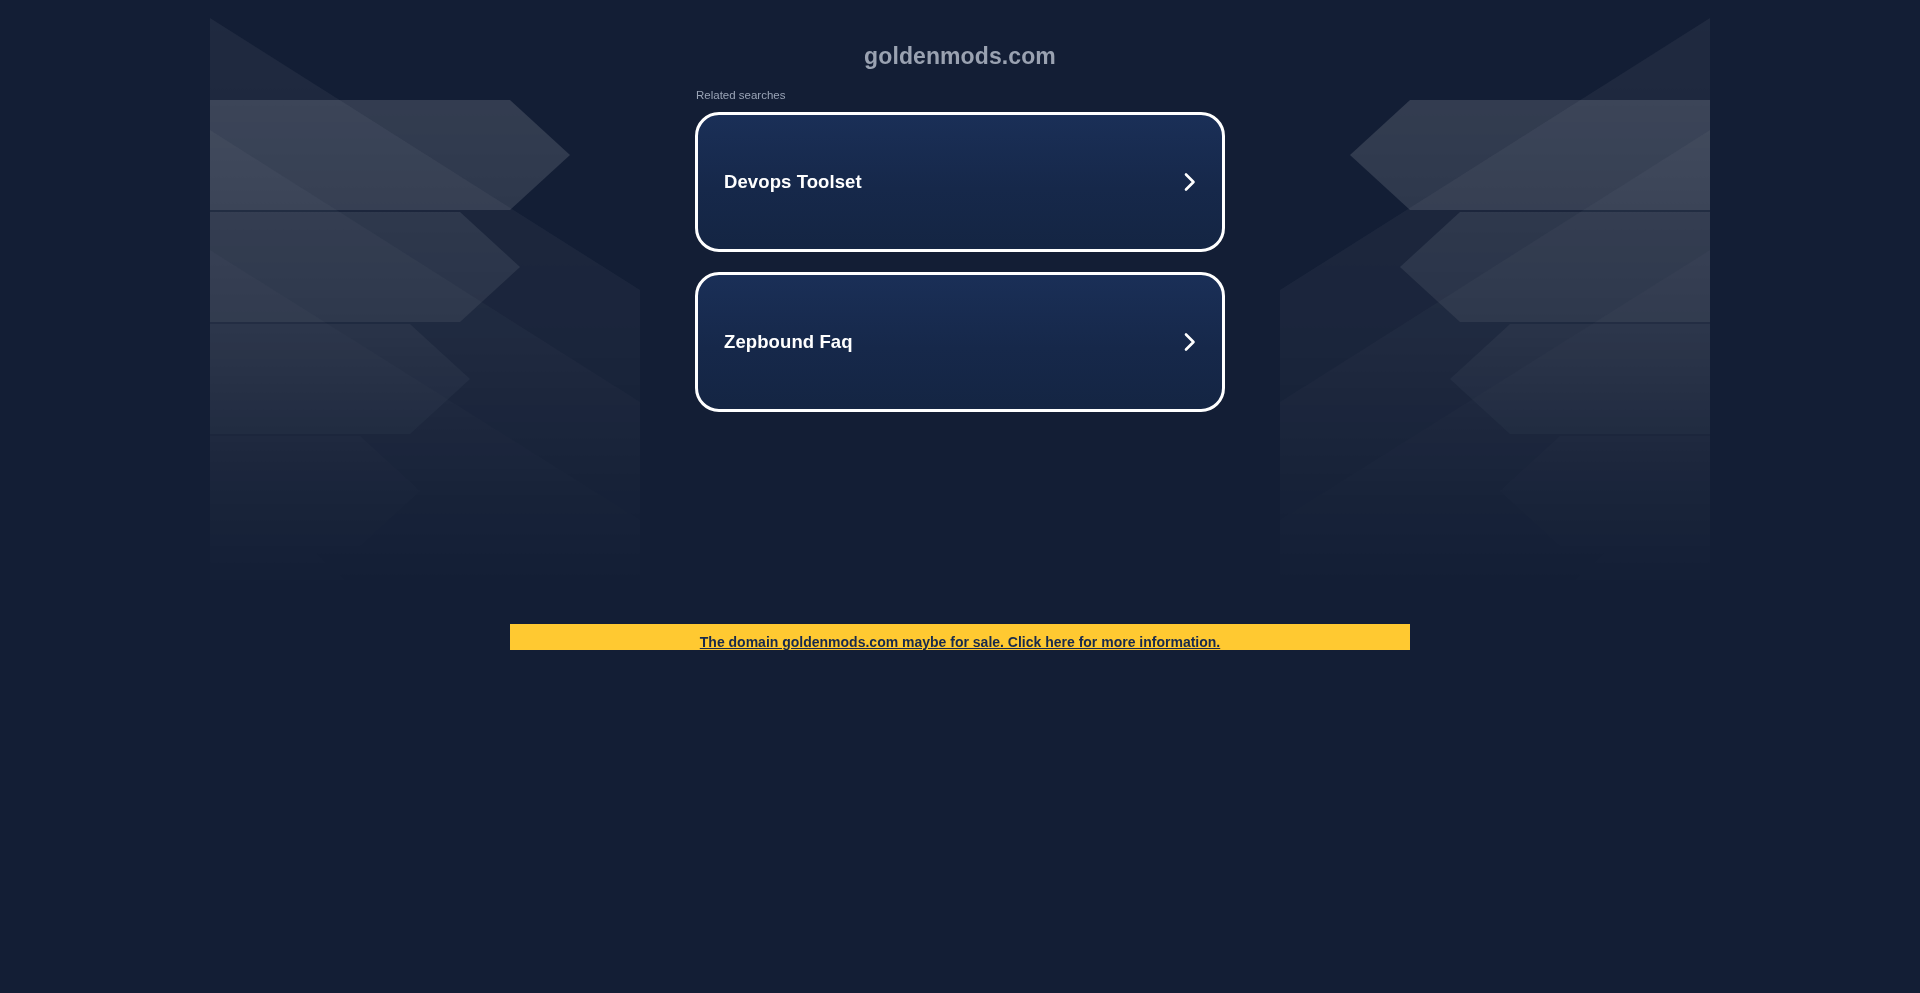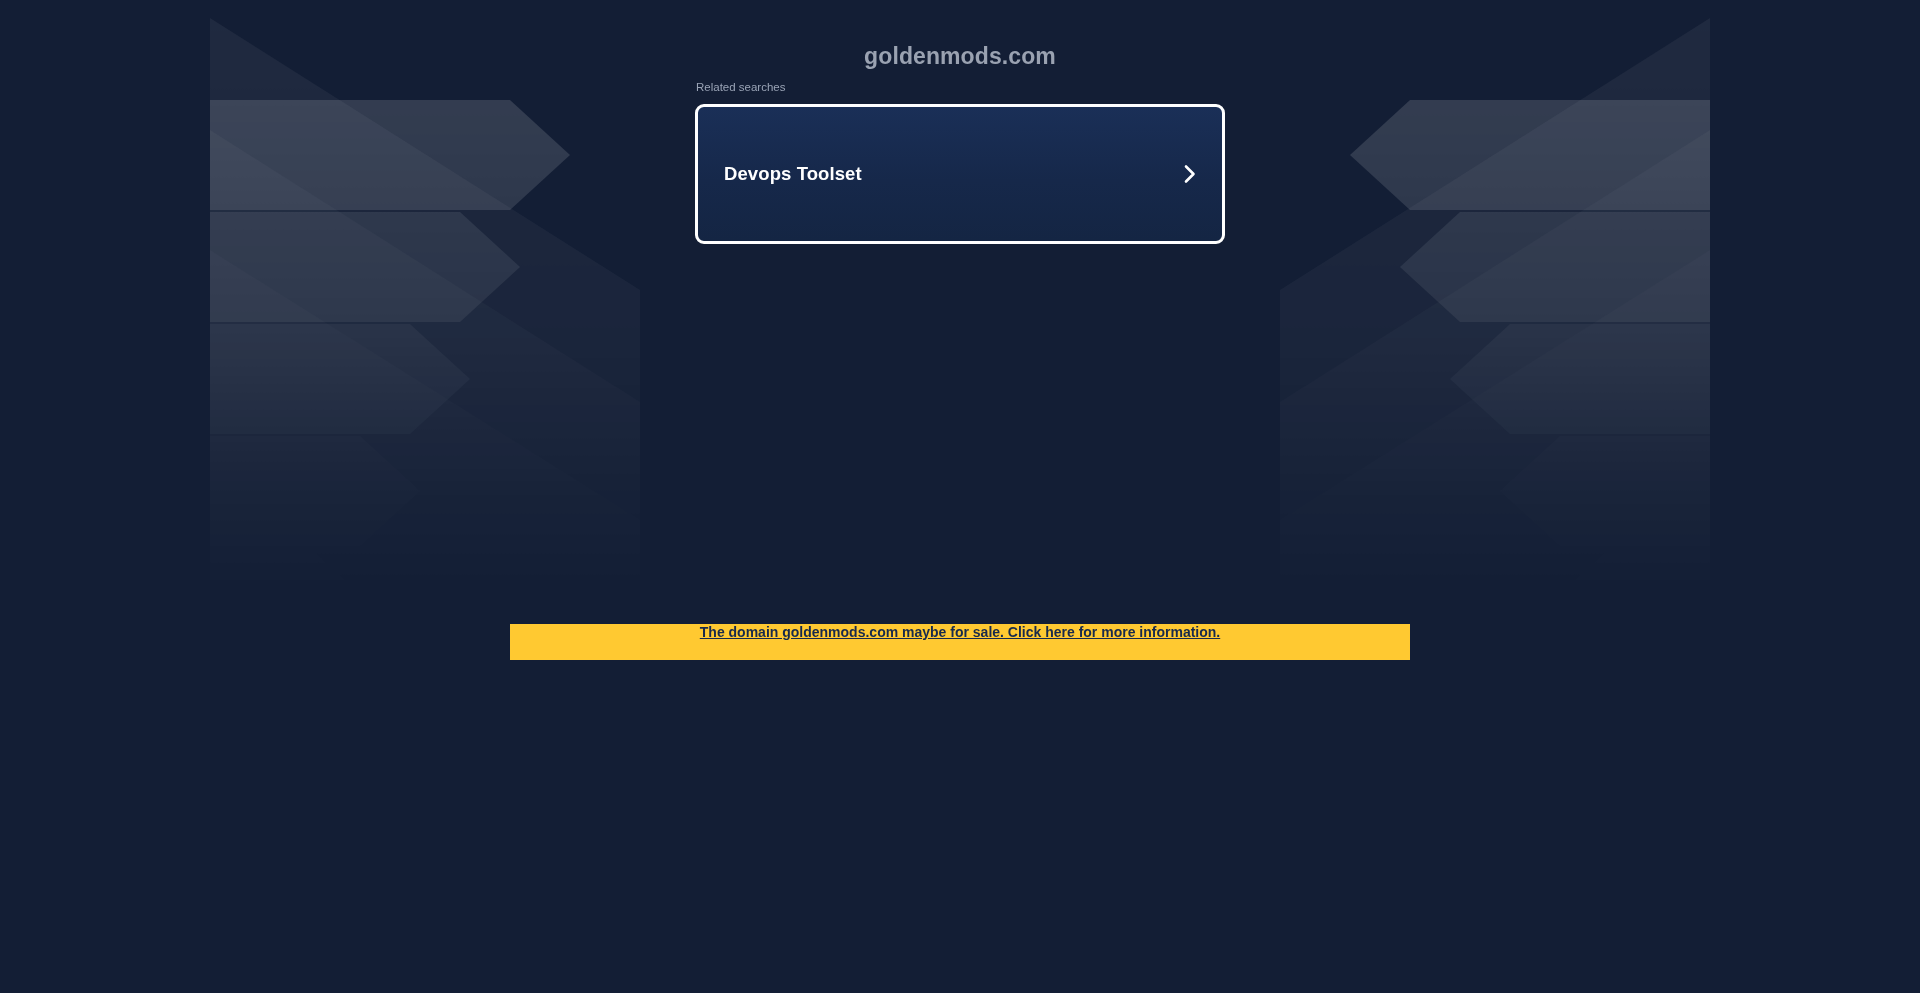--- a/index.html
+++ b/index.html
@@ -46,40 +46,40 @@
     text-align: center;
     font-size: 23px;
     font-weight: bold;
     color: #9aa2b1;
     letter-spacing: 0.1px;
   }
 
   
   #results {
     position: absolute;
-    top: 80px;
+    top: 88px;
     left: 695px;
     width: 530px;
   }
   #related-label {
     font-size: 11.5px;
     color: #9aa4b6;
     margin: 0 0 10px 1px;
     line-height: 14px;
   }
 
   .result-card {
     position: relative;
     display: block;
     box-sizing: border-box;
     width: 530px;
     height: 140px;
     margin-bottom: 20px;
     border: 3px solid #ffffff;
-    border-radius: 9px;
+    border-radius: 24px;
     background: linear-gradient(180deg, #1a2f57 0%, #16284a 55%, #142543 100%);
     text-decoration: none;
     cursor: pointer;
   }
   .result-card:last-of-type { margin-bottom: 0; }
 
   .result-title {
     position: absolute;
     left: 26px;
     top: 50%;
@@ -101,24 +101,24 @@
     display: block;
   }
   .result-chevron svg { display: block; }
 
   
   #for-sale-banner {
     position: absolute;
     top: 624px;
     left: 510px;
     width: 900px;
-    height: 36px;
+    height: 26px;
     background: #ffc931;
     display: flex;
-    align-items: flex-start;
+    align-items: flex-end;
     justify-content: center;
     text-decoration: none;
   }
   #for-sale-link {
     font-size: 14px;
     font-weight: bold;
     color: #172a4d;
     text-decoration: underline;
     white-space: nowrap;
     cursor: pointer;
@@ -200,20 +200,28 @@
     <a class="result-card" href="#">
       <span class="result-title">Devops Toolset</span>
       <span class="result-chevron">
         <svg width="22" height="22" viewBox="0 0 22 22" xmlns="http://www.w3.org/2000/svg">
           <path d="M7 3.5 L14.5 11 L7 18.5" fill="none" stroke="#ffffff" stroke-width="2.6" stroke-linecap="round" stroke-linejoin="round"></path>
         </svg>
       </span>
     </a>
 
 
+    <a class="result-card" href="#">
+      <span class="result-title">Zepbound Faq</span>
+      <span class="result-chevron">
+        <svg width="22" height="22" viewBox="0 0 22 22" xmlns="http://www.w3.org/2000/svg">
+          <path d="M7 3.5 L14.5 11 L7 18.5" fill="none" stroke="#ffffff" stroke-width="2.6" stroke-linecap="round" stroke-linejoin="round"></path>
+        </svg>
+      </span>
+    </a>
 
   </div>
 
   <div id="for-sale-banner">
     <a id="for-sale-link" href="#">The domain goldenmods.com maybe for sale. Click here for more information.</a>
   </div>
 
 
 </div>
 

